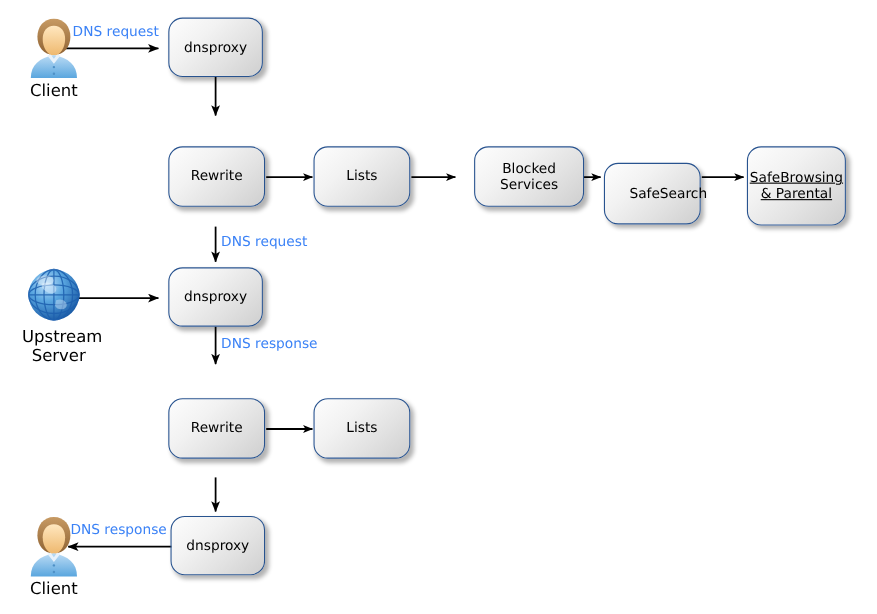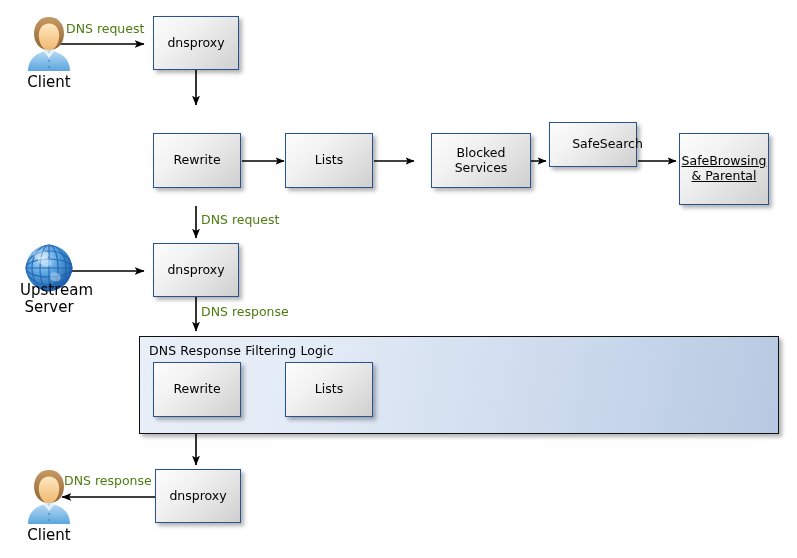--- a/index.html
+++ b/index.html
@@ -39,37 +39,37 @@
     font-size: 12.5px;
     color: #000000;
     white-space: nowrap;
     letter-spacing: 0.1px;
   }
   
   .node {
     position: absolute;
     box-sizing: border-box;
     border: 1.6px solid #28538f;
-    border-radius: 0;
+    border-radius: 13px;
     background: linear-gradient(138deg, #fdfdfd 0%, #f2f2f2 34%, #e2e2e2 66%, #cfcfcf 100%);
     box-shadow: 3px 3px 4px rgba(0,0,0,0.30);
     display: flex;
     align-items: center;
     justify-content: center;
     text-align: center;
     font-size: 12.5px;
     color: #000000;
     line-height: 1.18;
     white-space: pre-line;
   }
   
   .lbl {
     position: absolute;
     font-size: 12.5px;
-    color: #4d7c0f;
+    color: #3b82f6;
     white-space: pre-line;
     line-height: 1.15;
   }
   .lbl.center { text-align: center; }
   
   .icon-wrap { position: absolute; }
   .icon-cap {
     position: absolute;
     width: 100%;
     text-align: center;
@@ -147,21 +147,21 @@
 
   <div class="lbl" style="left:66px; top:22px;">DNS request</div>
 
   <div class="node" style="left:153px; top:16px; width:86px; height:54px;">dnsproxy</div>
 
 
   <div class="node" style="left:153px; top:133px; width:88px; height:55px;">Rewrite</div>
   <div class="node" style="left:285px; top:133px; width:88px; height:55px;">Lists</div>
   <div class="node" style="left:431px; top:133px; width:100px; height:55px;">Blocked
 Services</div>
-  <div class="node" style="left:549px; top:122px; width:88px; height:45px;padding-left:29px;">SafeSearch</div>
+  <div class="node" style="left:549px; top:148px; width:88px; height:56px;padding-left:29px;">SafeSearch</div>
   <div class="node" style="left:679px; top:133px; width:90px; height:72px;text-decoration:underline;">SafeBrowsing
 &amp; Parental</div>
 
   <div class="lbl" style="left:201px; top:213px;">DNS request</div>
 
   <div class="icon-wrap" style="left:20px; top:240px; width:58px; height:84px;">
     <svg width="58" height="56" viewBox="0 0 58 56" xmlns="http://www.w3.org/2000/svg">
       <defs>
         <radialGradient id="globeG" cx="36%" cy="30%" r="78%">
           <stop offset="0" stop-color="#bfe0fa"></stop>
@@ -175,33 +175,29 @@
         <ellipse cx="29" cy="28" rx="23" ry="17"></ellipse>
         <ellipse cx="29" cy="28" rx="9" ry="23"></ellipse>
         <ellipse cx="29" cy="28" rx="17" ry="23"></ellipse>
         <line x1="6" y1="28" x2="52" y2="28"></line>
         <line x1="29" y1="5" x2="29" y2="51"></line>
       </g>
       <path d="M18,18 q6,-3 11,1 q4,3 1,7 q-4,2 -8,-1 q-5,-3 -4,-7 Z" fill="#cfe7fb" opacity="0.55"></path>
       <path d="M31,33 q6,-2 9,2 q2,4 -2,6 q-6,1 -8,-3 Z" fill="#cfe7fb" opacity="0.45"></path>
       <ellipse cx="21" cy="15" rx="8" ry="4.6" fill="#ffffff" opacity="0.33"></ellipse>
     </svg>
-    <div class="icon-cap" style="top:42px;">Upstream
+    <div class="icon-cap" style="top:58px;text-align:right;">Upstream
 Server</div>
   </div>
 
 
   <div class="node" style="left:153px; top:243px; width:86px; height:54px;">dnsproxy</div>
 
   <div class="lbl" style="left:201px; top:305px;">DNS response</div>
 
-  <div class="panel" style="left:139px; top:336px; width:640px; height:98px;
-              background:linear-gradient(100deg,#e9eff8 0%,#e3ebf6 26%,#cfdcee 62%,#b7c9e2 100%);">
-    <div class="panel-title">DNS Response Filtering Logic</div>
-  </div>
 
   <div class="node" style="left:153px; top:362px; width:88px; height:55px;">Rewrite</div>
   <div class="node" style="left:285px; top:362px; width:88px; height:55px;">Lists</div>
 
   <div class="icon-wrap" style="left:21px; top:467px; width:56px; height:78px;">
     <svg width="56" height="58" viewBox="0 0 56 58" xmlns="http://www.w3.org/2000/svg">
       <path d="M28,3 C18.5,3 13,10.5 13,19.5 C13,28.5 18.5,36 28,36 C37.5,36 43,28.5 43,19.5 C43,10.5 37.5,3 28,3 Z" fill="url(#hairG)"></path>
       <path d="M28,9.5 C21.5,9.5 17.8,14.5 17.8,21.5 C17.8,29.5 22.2,36.5 28,36.5 C33.8,36.5 38.2,29.5 38.2,21.5 C38.2,14.5 34.5,9.5 28,9.5 Z" fill="url(#skinG)"></path>
       <path d="M28,36 C15,38.5 7,45 7,57 L49,57 C49,45 41,38.5 28,36 Z" fill="url(#shirtG)"></path>
       <path d="M22,36.5 L28,44 L34,36.5 L31,35.5 L28,39.5 L25,35.5 Z" fill="#e8f2fb"></path>

